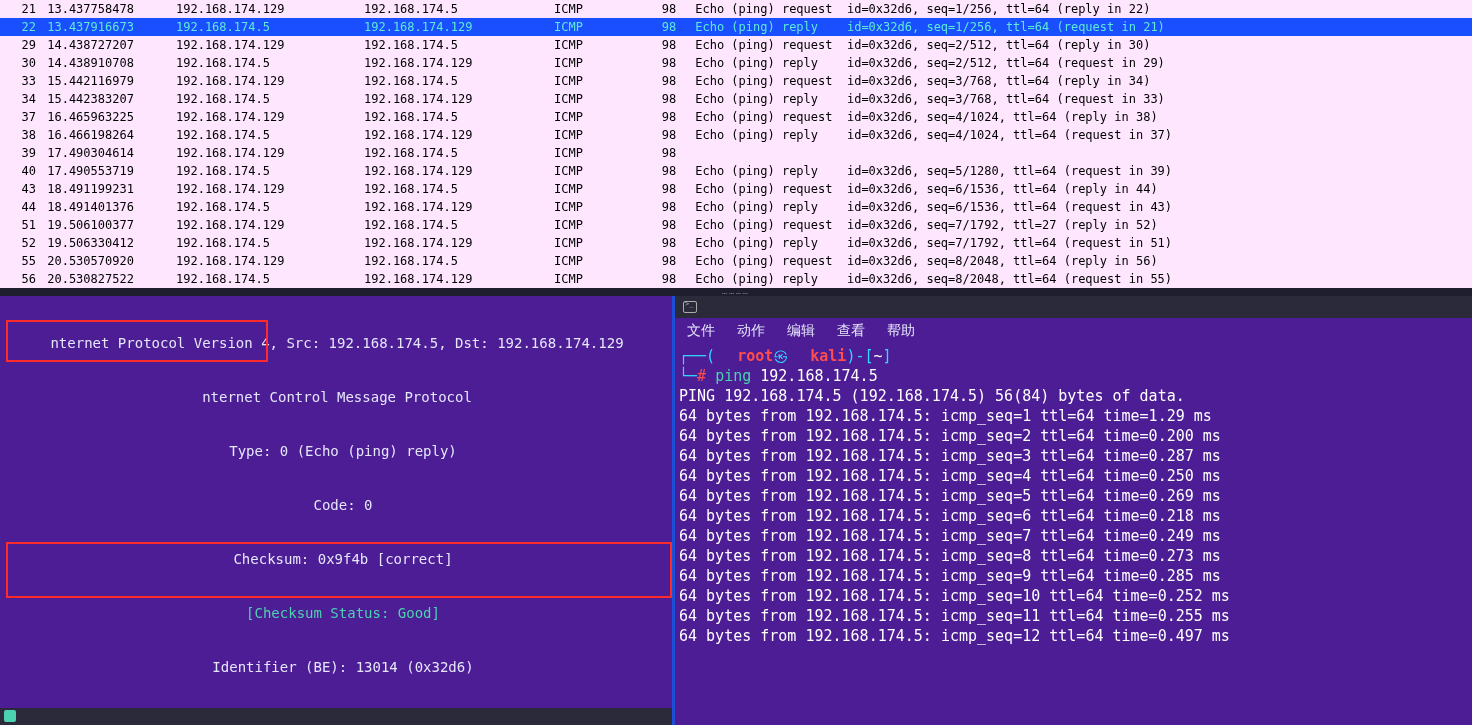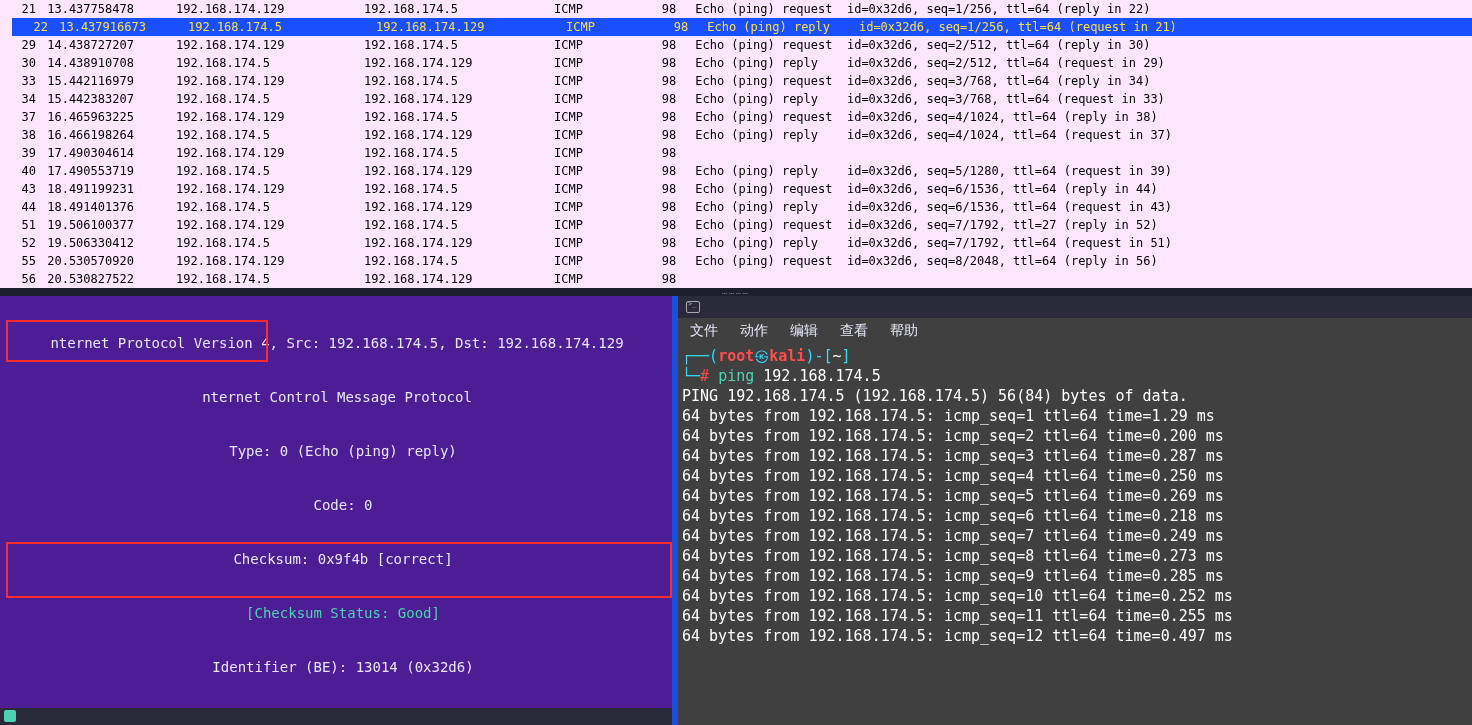--- a/index.html
+++ b/index.html
@@ -1,46 +1,46 @@
 <!DOCTYPE html>
 <html><head>
 <meta charset="utf-8">
 <style>
   * { margin: 0; padding: 0; box-sizing: border-box; }
   html, body { width: 1472px; height: 725px; overflow: hidden; font-family: "DejaVu Sans Mono", "Menlo", "Consolas", monospace; font-size: 14px; background: #1e1e2e; color: #e6e6fa; }
   .packet-list { height: 288px; overflow: hidden; background: #ffe6ff; color: #000; font-size: 12px; line-height: 18px; }
   .packet-row { display: flex; white-space: pre; padding: 0 6px; height: 18px; }
-  .packet-row.selected { background: #1a4fff; color: #fde047; margin-left: 12px; }
+  .packet-row.selected { background: #1a4fff; color: #5eead4; }
   .col-no { width: 30px; text-align: right; }
   .col-time { width: 140px; padding-left: 4px; }
   .col-src { width: 188px; }
   .col-dst { width: 190px; }
   .col-proto { width: 100px; }
   .col-len { width: 30px; text-align: center; }
   .col-info { flex: 1; padding-left: 4px; }
   .splitter { height: 8px; background: #1e1e2e; position: relative; }
   .splitter .grip { position: absolute; left: 50%; top: 1px; transform: translateX(-50%); color: #888; font-size: 8px; letter-spacing: 2px; }
   .lower { display: flex; height: 429px; }
   .details { width: 672px; background: #4c1d95; color: #e6e6fa; padding: 2px 0 0 2px; line-height: 18px; white-space: pre; overflow: hidden; position: relative; text-align: center; }
   .details .line { padding-left: 0; }
   .details .indent1 { padding-left: 12px; }
   .details .gen { color: #4dd2b0; }
   .redbox1 { position: absolute; border: 2px solid #ff2a2a; left: 6px; top: 24px; width: 262px; height: 42px; pointer-events: none; }
   .redbox2 { position: absolute; border: 2px solid #ff2a2a; left: 6px; top: 246px; width: 666px; height: 56px; pointer-events: none; }
   .status { position: absolute; bottom: 0; left: 0; height: 17px; background: #2a2a3a; color: #e6e6fa; font-size: 12px; font-style: italic; padding: 1px 6px 0 34px; width: 672px; }
   .status .dot { position: absolute; left: 4px; top: 2px; width: 12px; height: 12px; background: #4dd2b0; border-radius: 2px; }
-  .terminal { flex: 1; background: #404040; color: #e6e6fa; border-left: 6px solid #1d4ed8; overflow: hidden; position: relative; }
+  .terminal { flex: 1; background: #4c1d95; color: #e6e6fa; border-left: 3px solid #1d4ed8; overflow: hidden; position: relative; }
   .term-title { height: 22px; background: #2a2a3a; display: flex; align-items: center; padding: 0 8px; font-size: 12px; }
   .term-title .termicon { width: 14px; height: 12px; border: 1px solid #aaa; border-radius: 2px; position: relative; margin-right: 6px; }
   .term-title .termicon::after { content: ">_"; position: absolute; font-size: 7px; left: 1px; top: -2px; color: #aaa; }
   .term-menu { padding: 4px 12px; font-size: 14px; color: #e6e6fa; }
   .term-menu span { margin-right: 22px; cursor: pointer; }
   .term-body { padding: 2px 4px 0 4px; line-height: 20px; white-space: pre; font-size: 15px; }
   .pr-blue { color: #33d7ff; }
-  .pr-red { color: #ff4d4d; font-weight: bold; }
+  .pr-red { color: #ff4d4d; font-weight: bold; margin-left: 22px; }
   .pr-green { color: #4dd2b0; }
   .pr-white { color: #ffffff; }
   .pr-hash { color: #ff4d4d; }
 </style>
 </head>
 <body>
 
 <div class="packet-list" id="packet-list">
     <div class="packet-row"><span class="col-no">21</span><span class="col-time"> 13.437758478</span><span class="col-src">192.168.174.129</span><span class="col-dst">192.168.174.5</span><span class="col-proto">ICMP</span><span class="col-len">98</span><span class="col-info"> Echo (ping) request  id=0x32d6, seq=1/256, ttl=64 (reply in 22)</span></div>
     <div class="packet-row selected"><span class="col-no">22</span><span class="col-time"> 13.437916673</span><span class="col-src">192.168.174.5</span><span class="col-dst">192.168.174.129</span><span class="col-proto">ICMP</span><span class="col-len">98</span><span class="col-info"> Echo (ping) reply    id=0x32d6, seq=1/256, ttl=64 (request in 21)</span></div>
@@ -50,21 +50,21 @@
     <div class="packet-row"><span class="col-no">34</span><span class="col-time"> 15.442383207</span><span class="col-src">192.168.174.5</span><span class="col-dst">192.168.174.129</span><span class="col-proto">ICMP</span><span class="col-len">98</span><span class="col-info"> Echo (ping) reply    id=0x32d6, seq=3/768, ttl=64 (request in 33)</span></div>
     <div class="packet-row"><span class="col-no">37</span><span class="col-time"> 16.465963225</span><span class="col-src">192.168.174.129</span><span class="col-dst">192.168.174.5</span><span class="col-proto">ICMP</span><span class="col-len">98</span><span class="col-info"> Echo (ping) request  id=0x32d6, seq=4/1024, ttl=64 (reply in 38)</span></div>
     <div class="packet-row"><span class="col-no">38</span><span class="col-time"> 16.466198264</span><span class="col-src">192.168.174.5</span><span class="col-dst">192.168.174.129</span><span class="col-proto">ICMP</span><span class="col-len">98</span><span class="col-info"> Echo (ping) reply    id=0x32d6, seq=4/1024, ttl=64 (request in 37)</span></div>
     <div class="packet-row"><span class="col-no">39</span><span class="col-time"> 17.490304614</span><span class="col-src">192.168.174.129</span><span class="col-dst">192.168.174.5</span><span class="col-proto">ICMP</span><span class="col-len">98</span></div>
     <div class="packet-row"><span class="col-no">40</span><span class="col-time"> 17.490553719</span><span class="col-src">192.168.174.5</span><span class="col-dst">192.168.174.129</span><span class="col-proto">ICMP</span><span class="col-len">98</span><span class="col-info"> Echo (ping) reply    id=0x32d6, seq=5/1280, ttl=64 (request in 39)</span></div>
     <div class="packet-row"><span class="col-no">43</span><span class="col-time"> 18.491199231</span><span class="col-src">192.168.174.129</span><span class="col-dst">192.168.174.5</span><span class="col-proto">ICMP</span><span class="col-len">98</span><span class="col-info"> Echo (ping) request  id=0x32d6, seq=6/1536, ttl=64 (reply in 44)</span></div>
     <div class="packet-row"><span class="col-no">44</span><span class="col-time"> 18.491401376</span><span class="col-src">192.168.174.5</span><span class="col-dst">192.168.174.129</span><span class="col-proto">ICMP</span><span class="col-len">98</span><span class="col-info"> Echo (ping) reply    id=0x32d6, seq=6/1536, ttl=64 (request in 43)</span></div>
     <div class="packet-row"><span class="col-no">51</span><span class="col-time"> 19.506100377</span><span class="col-src">192.168.174.129</span><span class="col-dst">192.168.174.5</span><span class="col-proto">ICMP</span><span class="col-len">98</span><span class="col-info"> Echo (ping) request  id=0x32d6, seq=7/1792, ttl=27 (reply in 52)</span></div>
     <div class="packet-row"><span class="col-no">52</span><span class="col-time"> 19.506330412</span><span class="col-src">192.168.174.5</span><span class="col-dst">192.168.174.129</span><span class="col-proto">ICMP</span><span class="col-len">98</span><span class="col-info"> Echo (ping) reply    id=0x32d6, seq=7/1792, ttl=64 (request in 51)</span></div>
     <div class="packet-row"><span class="col-no">55</span><span class="col-time"> 20.530570920</span><span class="col-src">192.168.174.129</span><span class="col-dst">192.168.174.5</span><span class="col-proto">ICMP</span><span class="col-len">98</span><span class="col-info"> Echo (ping) request  id=0x32d6, seq=8/2048, ttl=64 (reply in 56)</span></div>
-    <div class="packet-row"><span class="col-no">56</span><span class="col-time"> 20.530827522</span><span class="col-src">192.168.174.5</span><span class="col-dst">192.168.174.129</span><span class="col-proto">ICMP</span><span class="col-len">98</span></div>
+    <div class="packet-row"><span class="col-no">56</span><span class="col-time"> 20.530827522</span><span class="col-src">192.168.174.5</span><span class="col-dst">192.168.174.129</span><span class="col-proto">ICMP</span><span class="col-len">98</span><span class="col-info"> Echo (ping) reply    id=0x32d6, seq=8/2048, ttl=64 (request in 55)</span></div>
   </div>
 
 <div class="splitter">
     <span class="grip">┄┄┄┄</span>
   </div>
 
 <div class="lower">
   <div class="details">
     <div class="line">nternet Protocol Version 4, Src: 192.168.174.5, Dst: 192.168.174.129</div>
     <div class="line">nternet Control Message Protocol</div>

